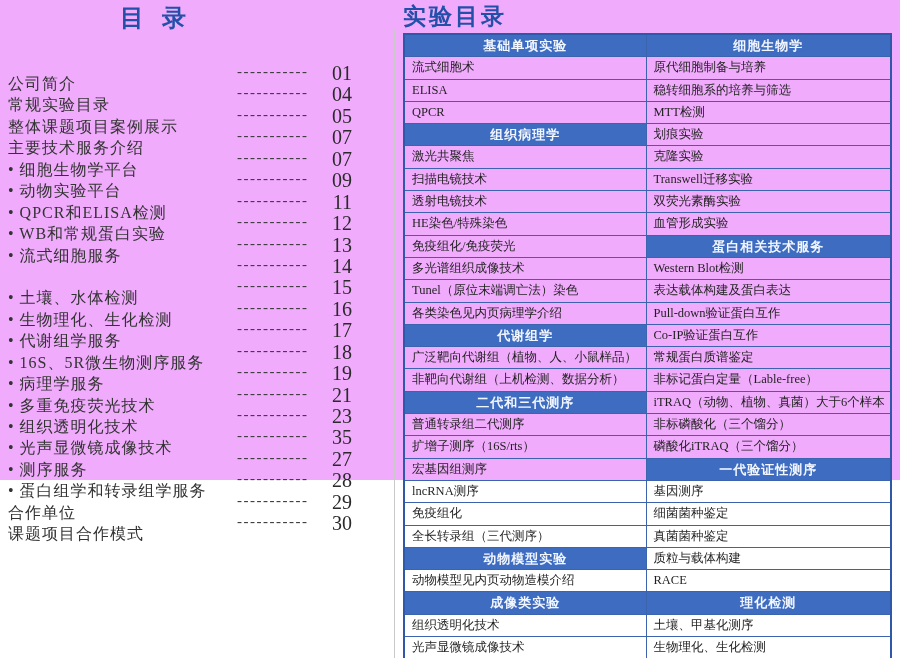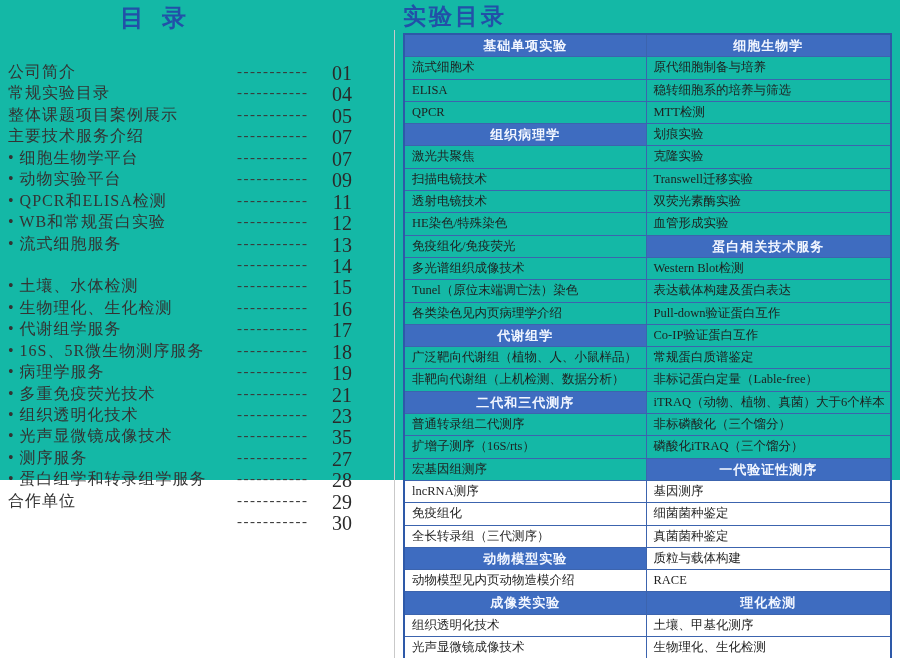--- a/index.html
+++ b/index.html
@@ -6,32 +6,32 @@
     --title-blue:#2250a8;
     --header-blue:#3e6cc0;
     --header-text:#f2f6ff;
     --border-blue:#3c64ae;
     --body-text:#1f1f1f;
     --toc-text:#333333;
   }
   *{margin:0;padding:0;box-sizing:border-box;}
   html,body{width:900px;height:658px;background:#ffffff;overflow:hidden;
     font-family:"Liberation Serif","DejaVu Serif",serif;}
-  .page{position:relative;width:900px;height:480px;background:#14b8a6;}
+  .page{position:relative;width:900px;height:480px;background:#f0abfc;}
 
   
   .toc-title{
     position:absolute;top:2px;left:0;width:312px;text-align:center;
     font-size:24px;font-weight:bold;color:var(--title-blue);
     letter-spacing:6px;
   }
   .toc-list{position:absolute;top:62px;left:0;width:395px;}
   .toc-row{position:relative;height:21.45px;}
   .toc-label{
-    position:absolute;left:8px;top:0;font-size:16px;color:var(--toc-text);
+    position:absolute;left:8px;top:12px;font-size:16px;color:var(--toc-text);
     white-space:nowrap;letter-spacing:1px;
   }
   .toc-leader{
     position:absolute;left:237px;top:1px;font-size:15px;color:#3a3a3a;
     letter-spacing:1.5px;white-space:nowrap;
   }
   .toc-page{
     position:absolute;left:318px;top:0;width:34px;text-align:right;
     font-size:20px;color:#2a2a2a;
   }
@@ -174,20 +174,21 @@
         <span class="toc-label">• 蛋白组学和转录组学服务</span>
         <span class="toc-leader">-----------</span>
         <span class="toc-page">28</span>
       </div>
       <div class="toc-row">
         <span class="toc-label">合作单位</span>
         <span class="toc-leader">-----------</span>
         <span class="toc-page">29</span>
       </div>
       <div class="toc-row">
+        <span class="toc-label">课题项目合作模式</span>
         <span class="toc-leader">-----------</span>
         <span class="toc-page">30</span>
       </div>
     </div>
 
   <div class="page-divider"></div>
 
   <div class="exp-title">实验目录</div>
 
   <table class="exp-table" id="exp-table">

